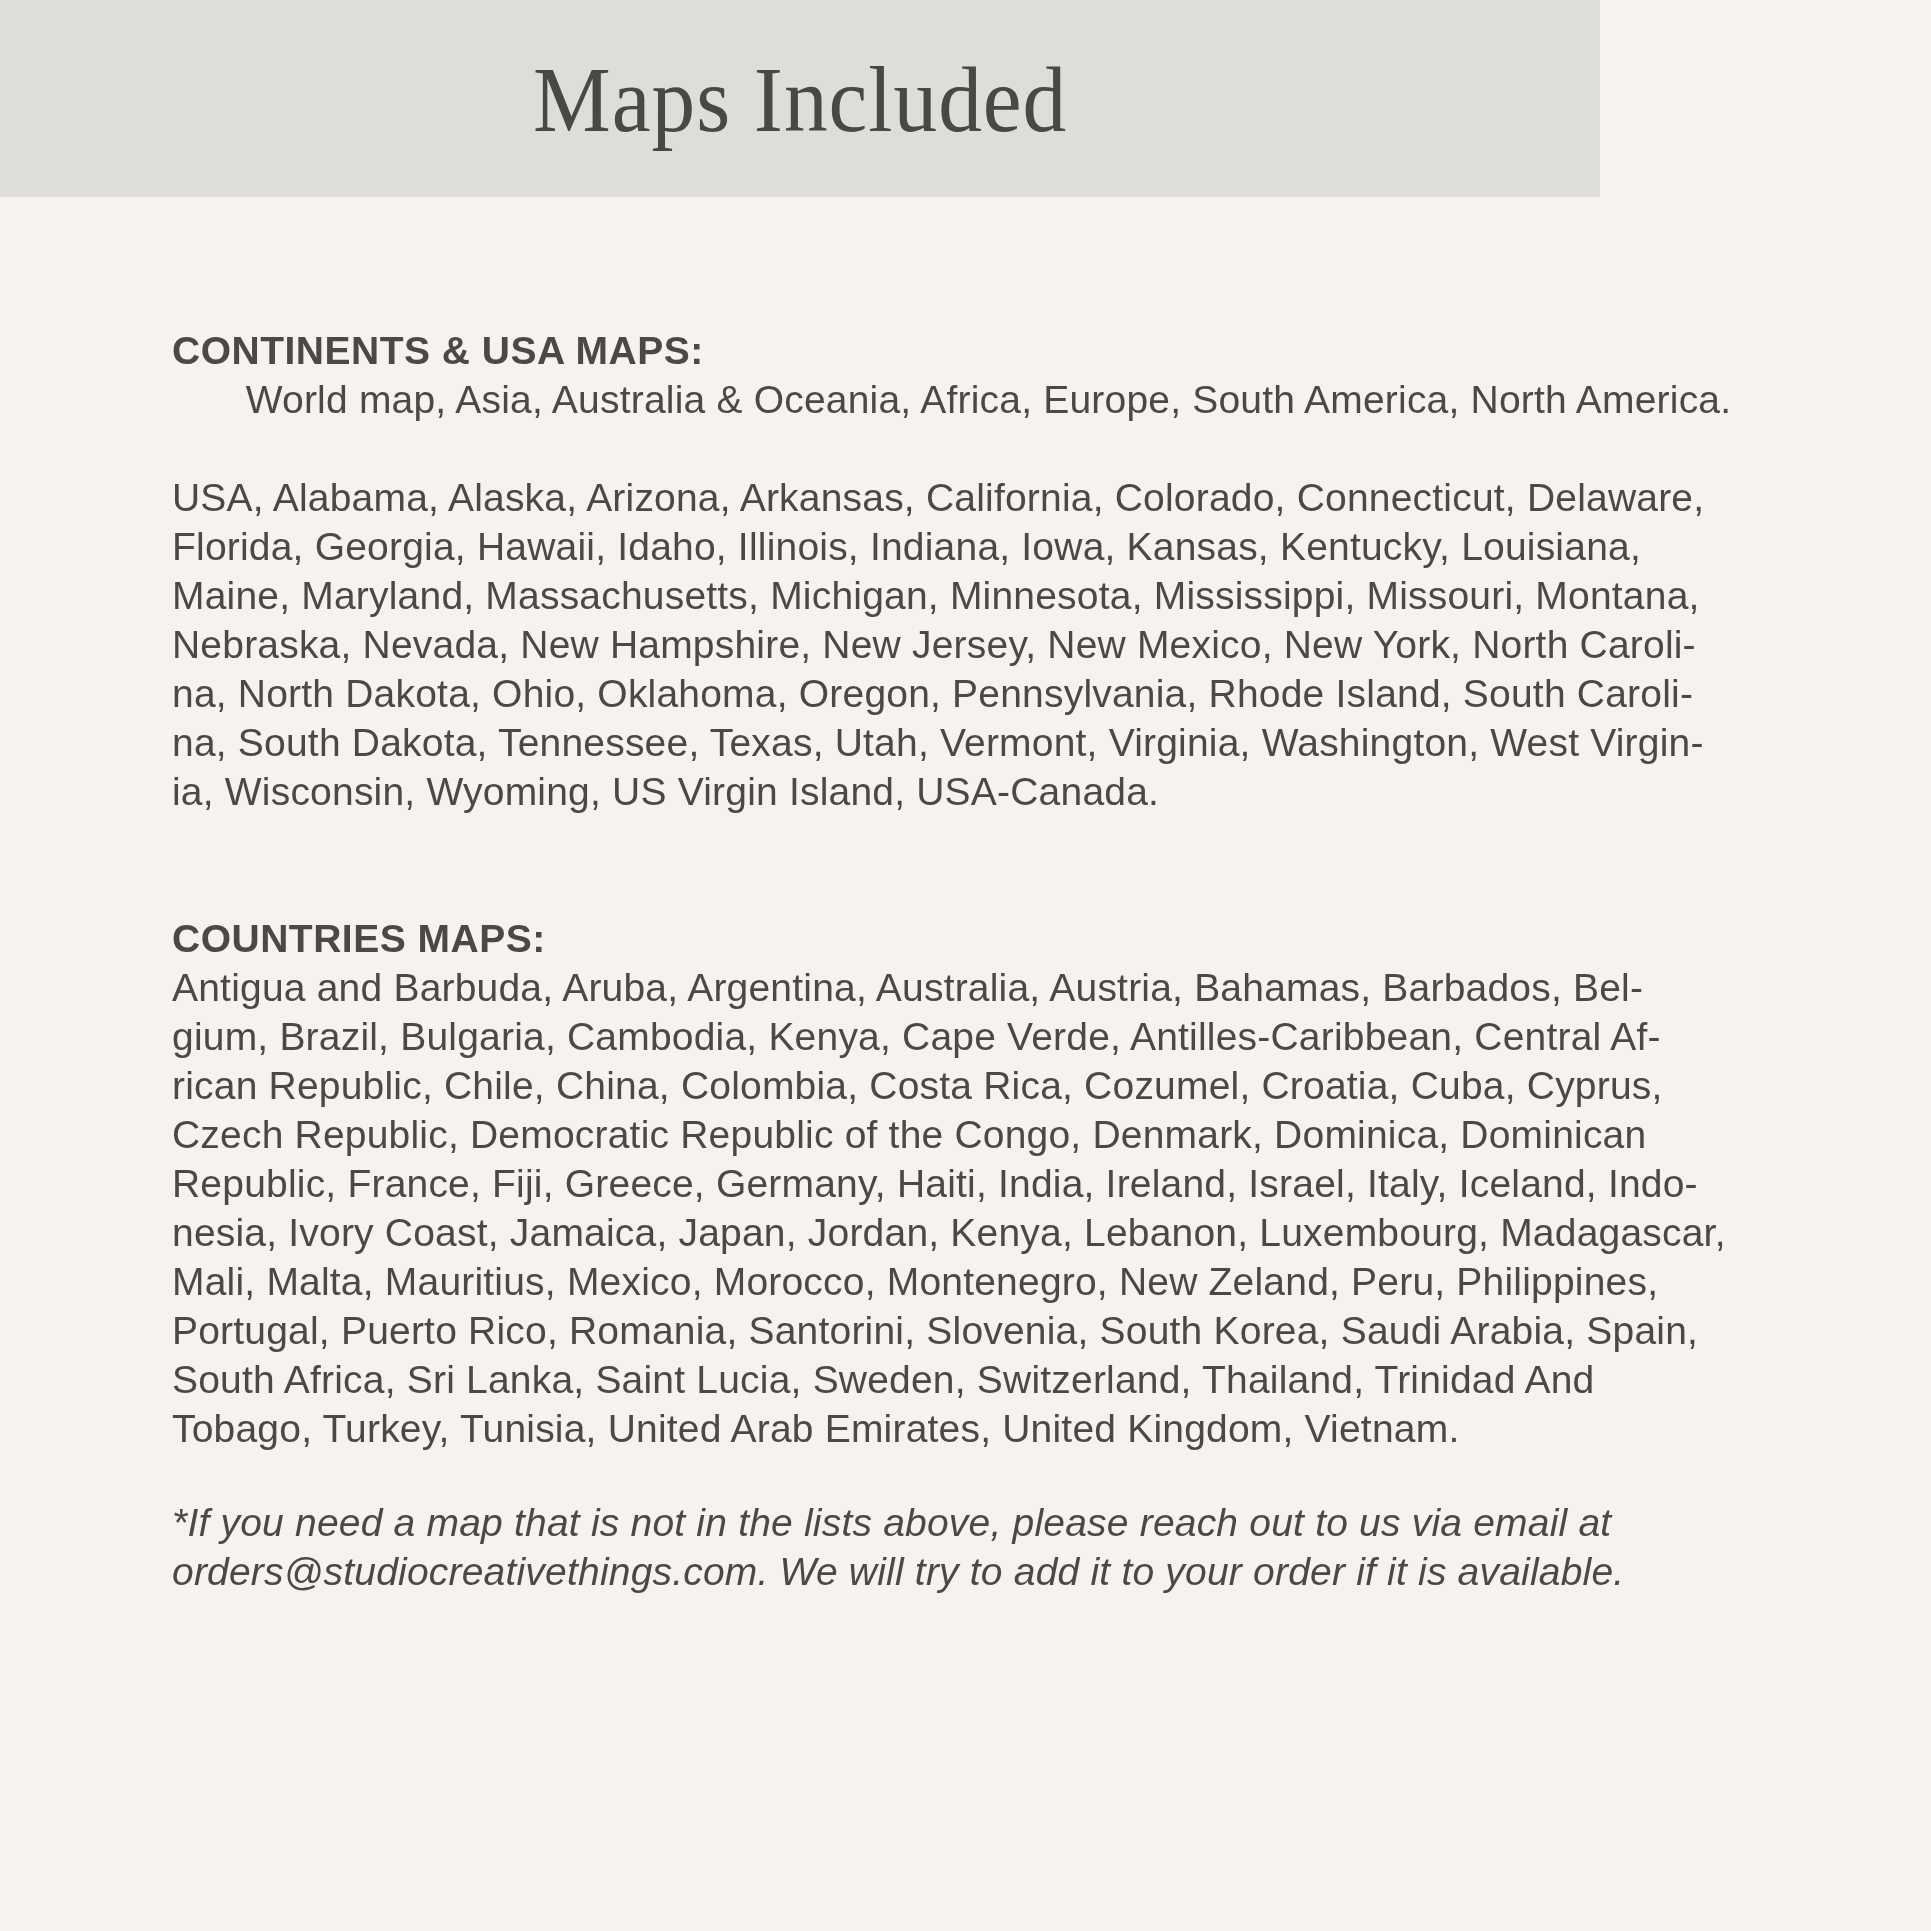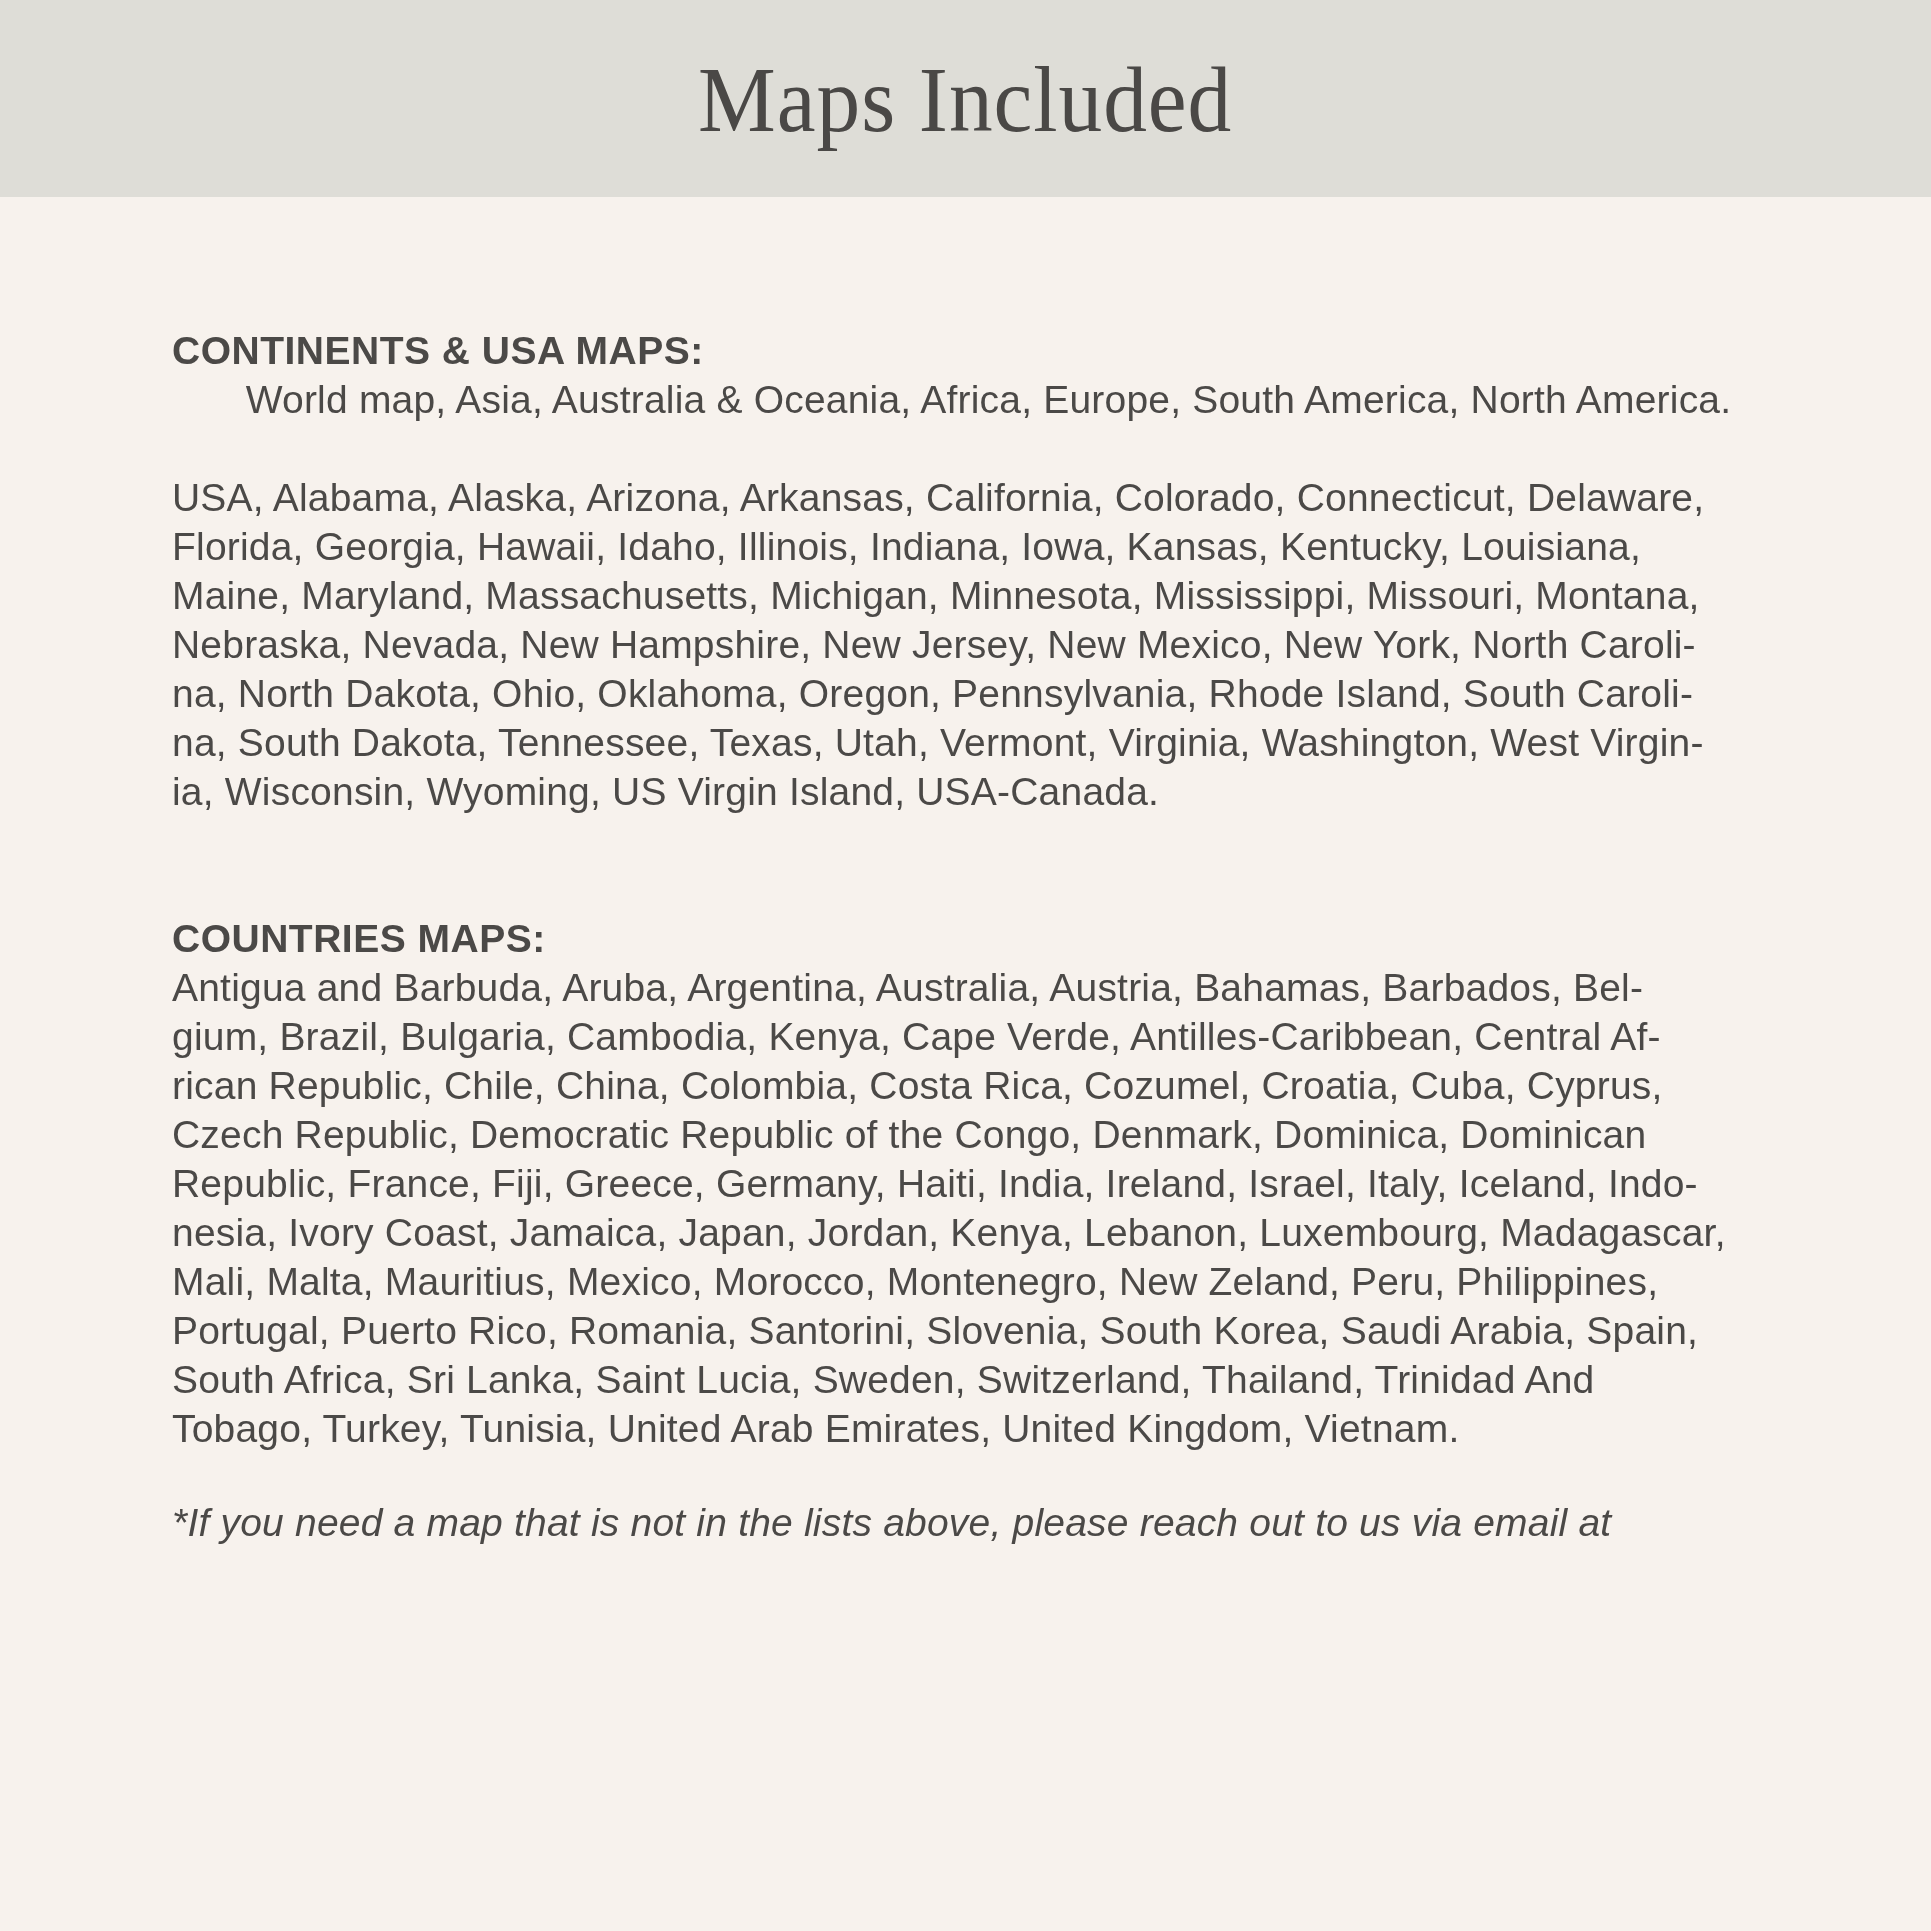--- a/index.html
+++ b/index.html
@@ -12,21 +12,21 @@
   }
   .page {
     position: relative;
     width: 1931px;
     height: 1931px;
     background: #f7f2ed;
     font-family: "Liberation Sans", sans-serif;
     color: #4b4947;
   }
   .header {
-    width: 1931px;
+    width: 1600px;
     height: 197px;
     background: #deddd7;
     display: flex;
     align-items: center;
     justify-content: center;
   }
   .title {
     font-family: "Liberation Serif", serif;
     font-size: 94px;
     font-weight: 400;
@@ -102,17 +102,18 @@
         <div class="line">Republic, France, Fiji, Greece, Germany, Haiti, India, Ireland, Israel, Italy, Iceland, Indo-</div>
         <div class="line">nesia, Ivory Coast, Jamaica, Japan, Jordan, Kenya, Lebanon, Luxembourg, Madagascar,</div>
         <div class="line">Mali, Malta, Mauritius, Mexico, Morocco, Montenegro, New Zeland, Peru, Philippines,</div>
         <div class="line">Portugal, Puerto Rico, Romania, Santorini, Slovenia, South Korea, Saudi Arabia, Spain,</div>
         <div class="line">South Africa, Sri Lanka, Saint Lucia, Sweden, Switzerland, Thailand, Trinidad And</div>
         <div class="line">Tobago, Turkey, Tunisia, United Arab Emirates, United Kingdom, Vietnam.</div>
       </div>
 
     <div class="footnote">
         <div class="line">*If you need a map that is not in the lists above, please reach out to us via email at</div>
+        <div class="line">orders@studiocreativethings.com. We will try to add it to your order if it is available.</div>
       </div>
 
   </div>
 </div>
 
 
 </body></html>

